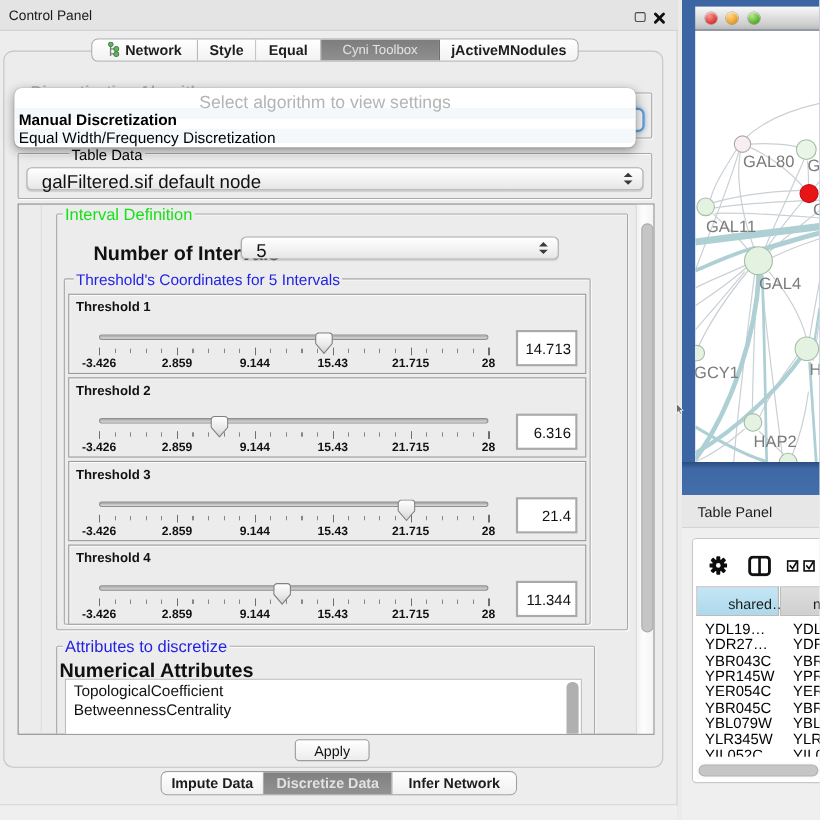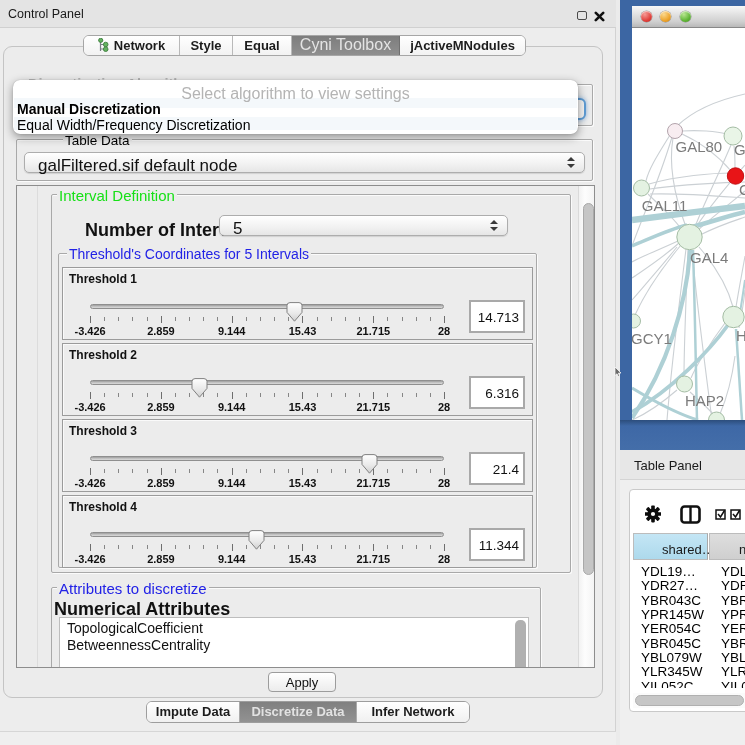--- a/index.html
+++ b/index.html
@@ -112,21 +112,21 @@
           <line x1="2.5" y1="6.5" x2="7.5" y2="6.5" stroke="#7a7f85" stroke-width="1.2"></line>
           <line x1="2.5" y1="11" x2="7.5" y2="11" stroke="#7a7f85" stroke-width="1.2"></line>
           <circle cx="2.7" cy="2.3" r="2.1" fill="#63b35f" stroke="#3e7d3e" stroke-width="0.9"></circle>
           <circle cx="7.7" cy="6.5" r="2.3" fill="#63b35f" stroke="#3e7d3e" stroke-width="0.9"></circle>
           <circle cx="7.7" cy="11.2" r="2.3" fill="#63b35f" stroke="#3e7d3e" stroke-width="0.9"></circle>
         </svg>
         Network
       </div>
       <div class="seg" style="width:53px;">Style</div>
       <div class="seg" style="width:59px;">Equal</div>
-      <div class="seg sel" style="width:108px; font-size:16px;">Cyni Toolbox</div>
+      <div class="seg sel" style="width:108px; font-size:12px;">Cyni Toolbox</div>
       <div class="seg" style="width:125px;">jActiveMNodules</div>
     </div>
 
     <div id="outer">
 
       <div class="group" style="left:12px; top:37px; width:577px; height:42px;">
         <span class="gtitle" style="left:9px; font-size:14.5px; font-weight:bold; top:-9px; color:#b5b5b5;">Discretization Algorithm</span>
       </div>
 
       <div class="abs" style="left:20px; top:51px; width:562px; height:22px; border-radius:6px; border:2.5px solid #5d9bd3; box-shadow:0 0 5px rgba(110,160,215,.8); background:#f2f2f2;"></div>

